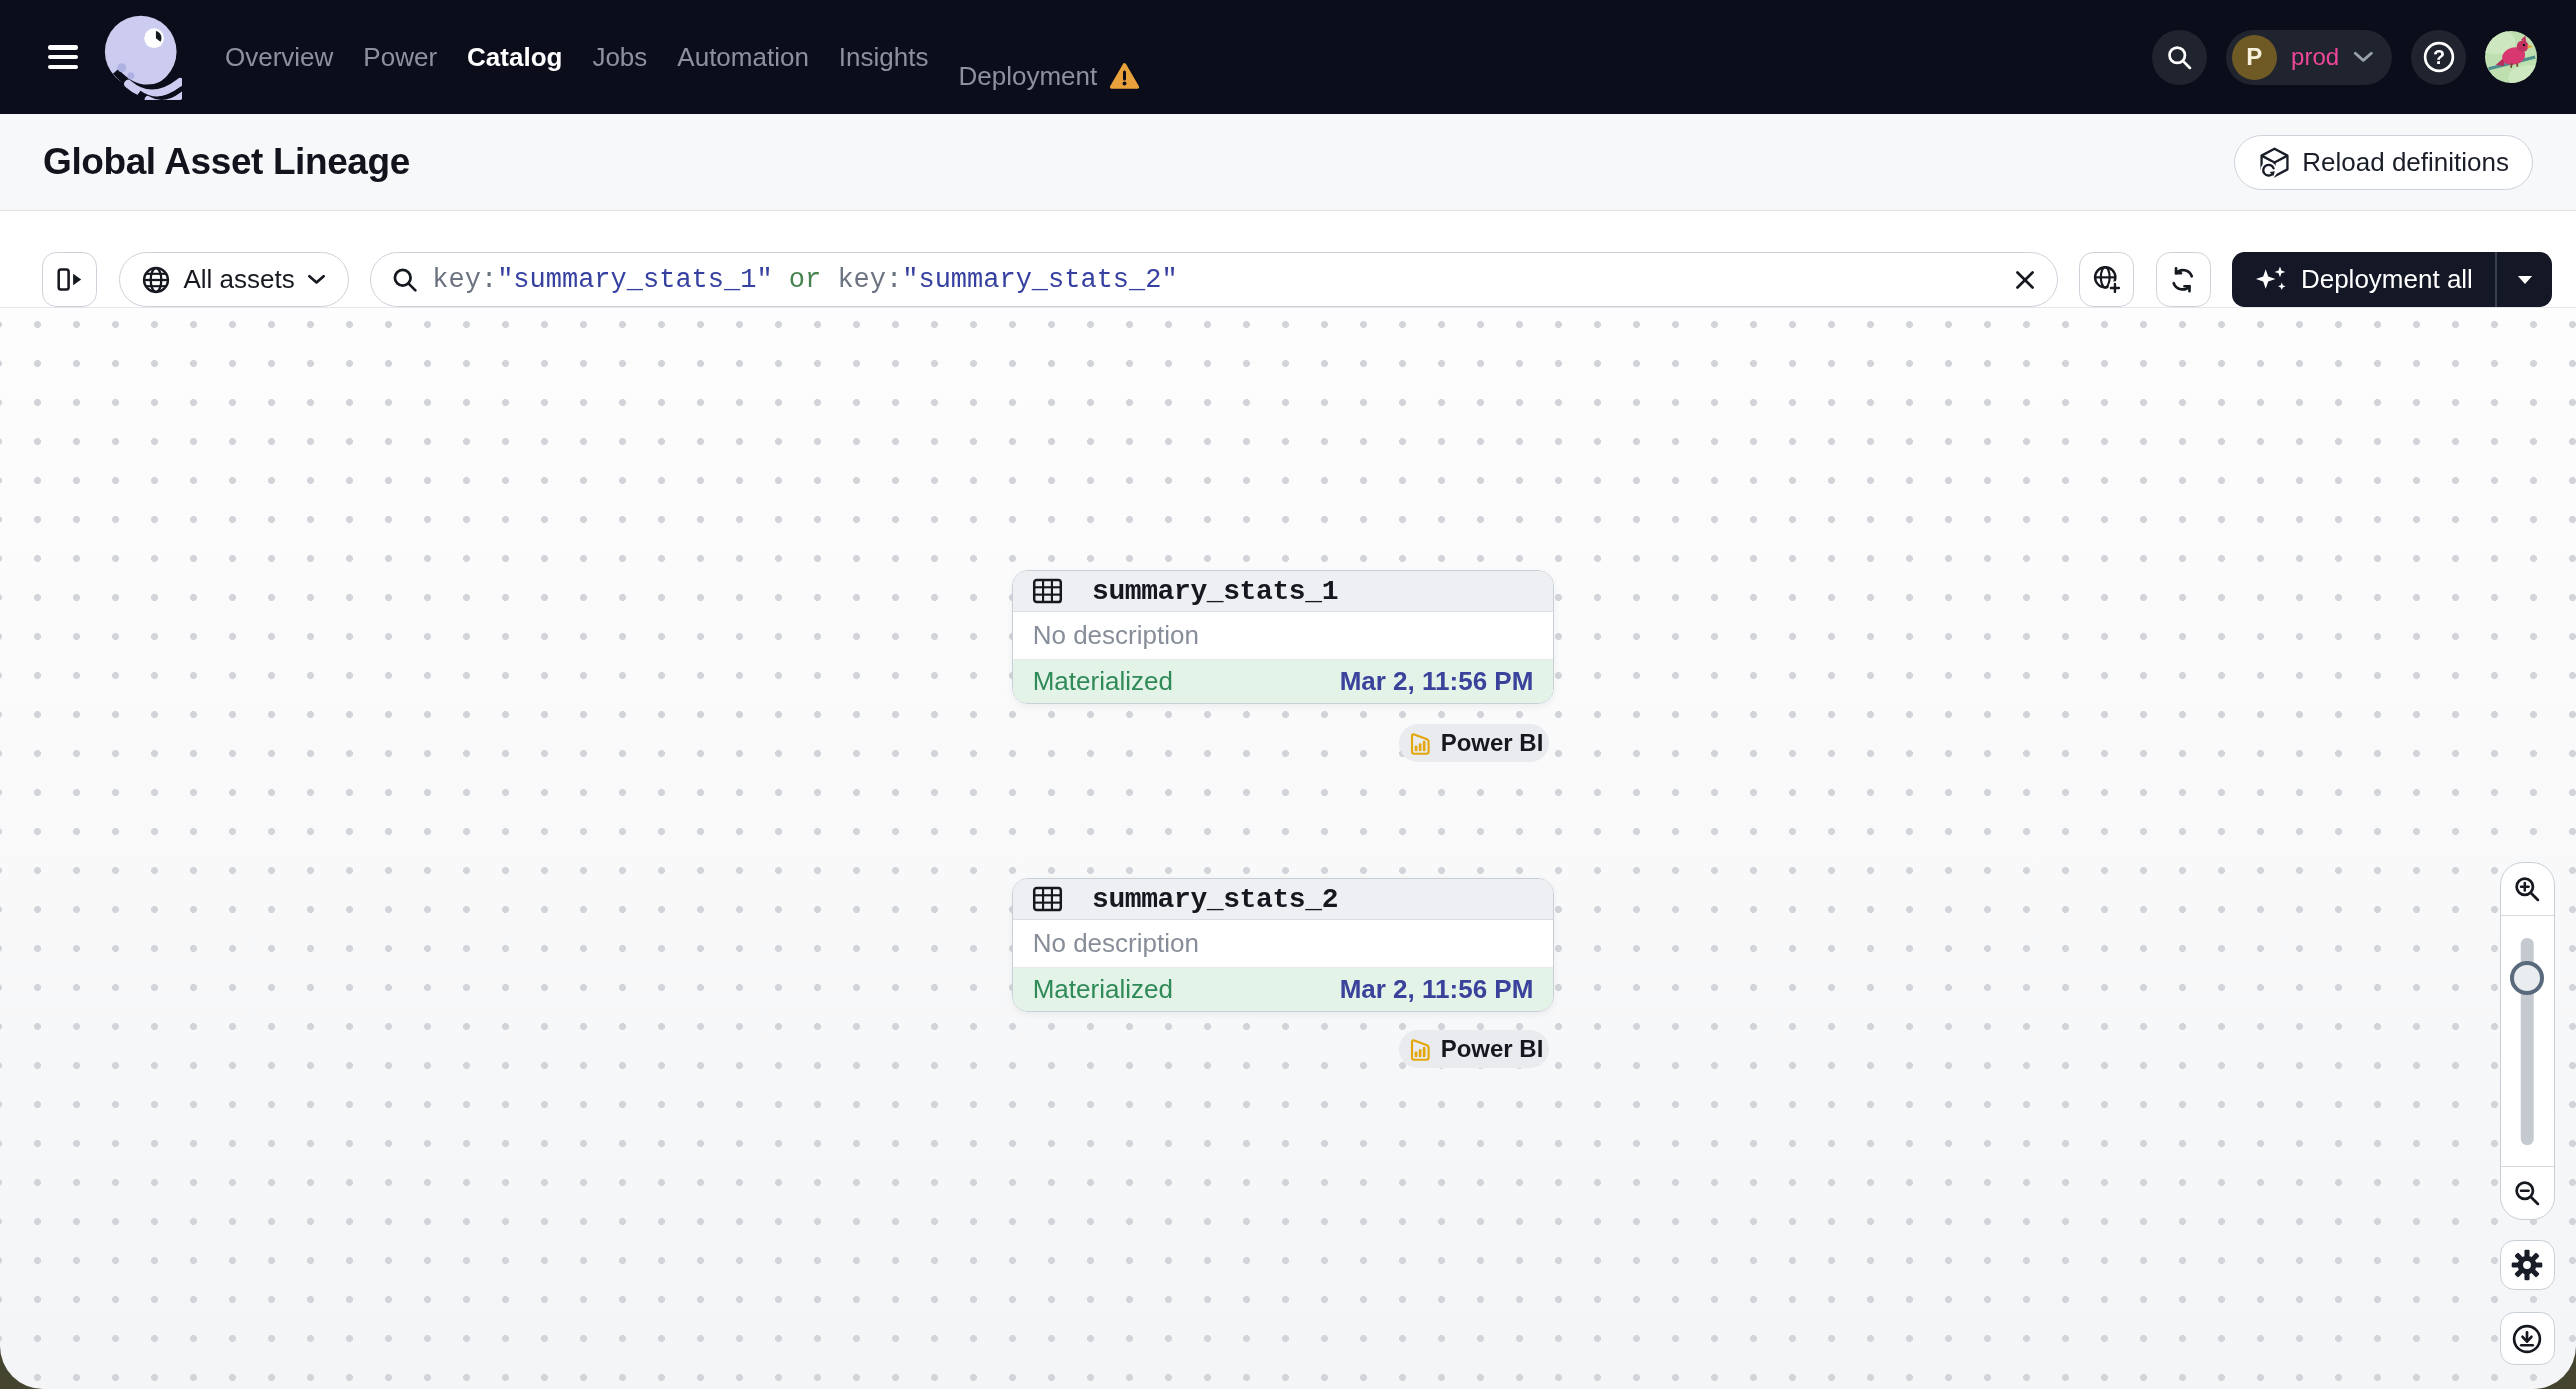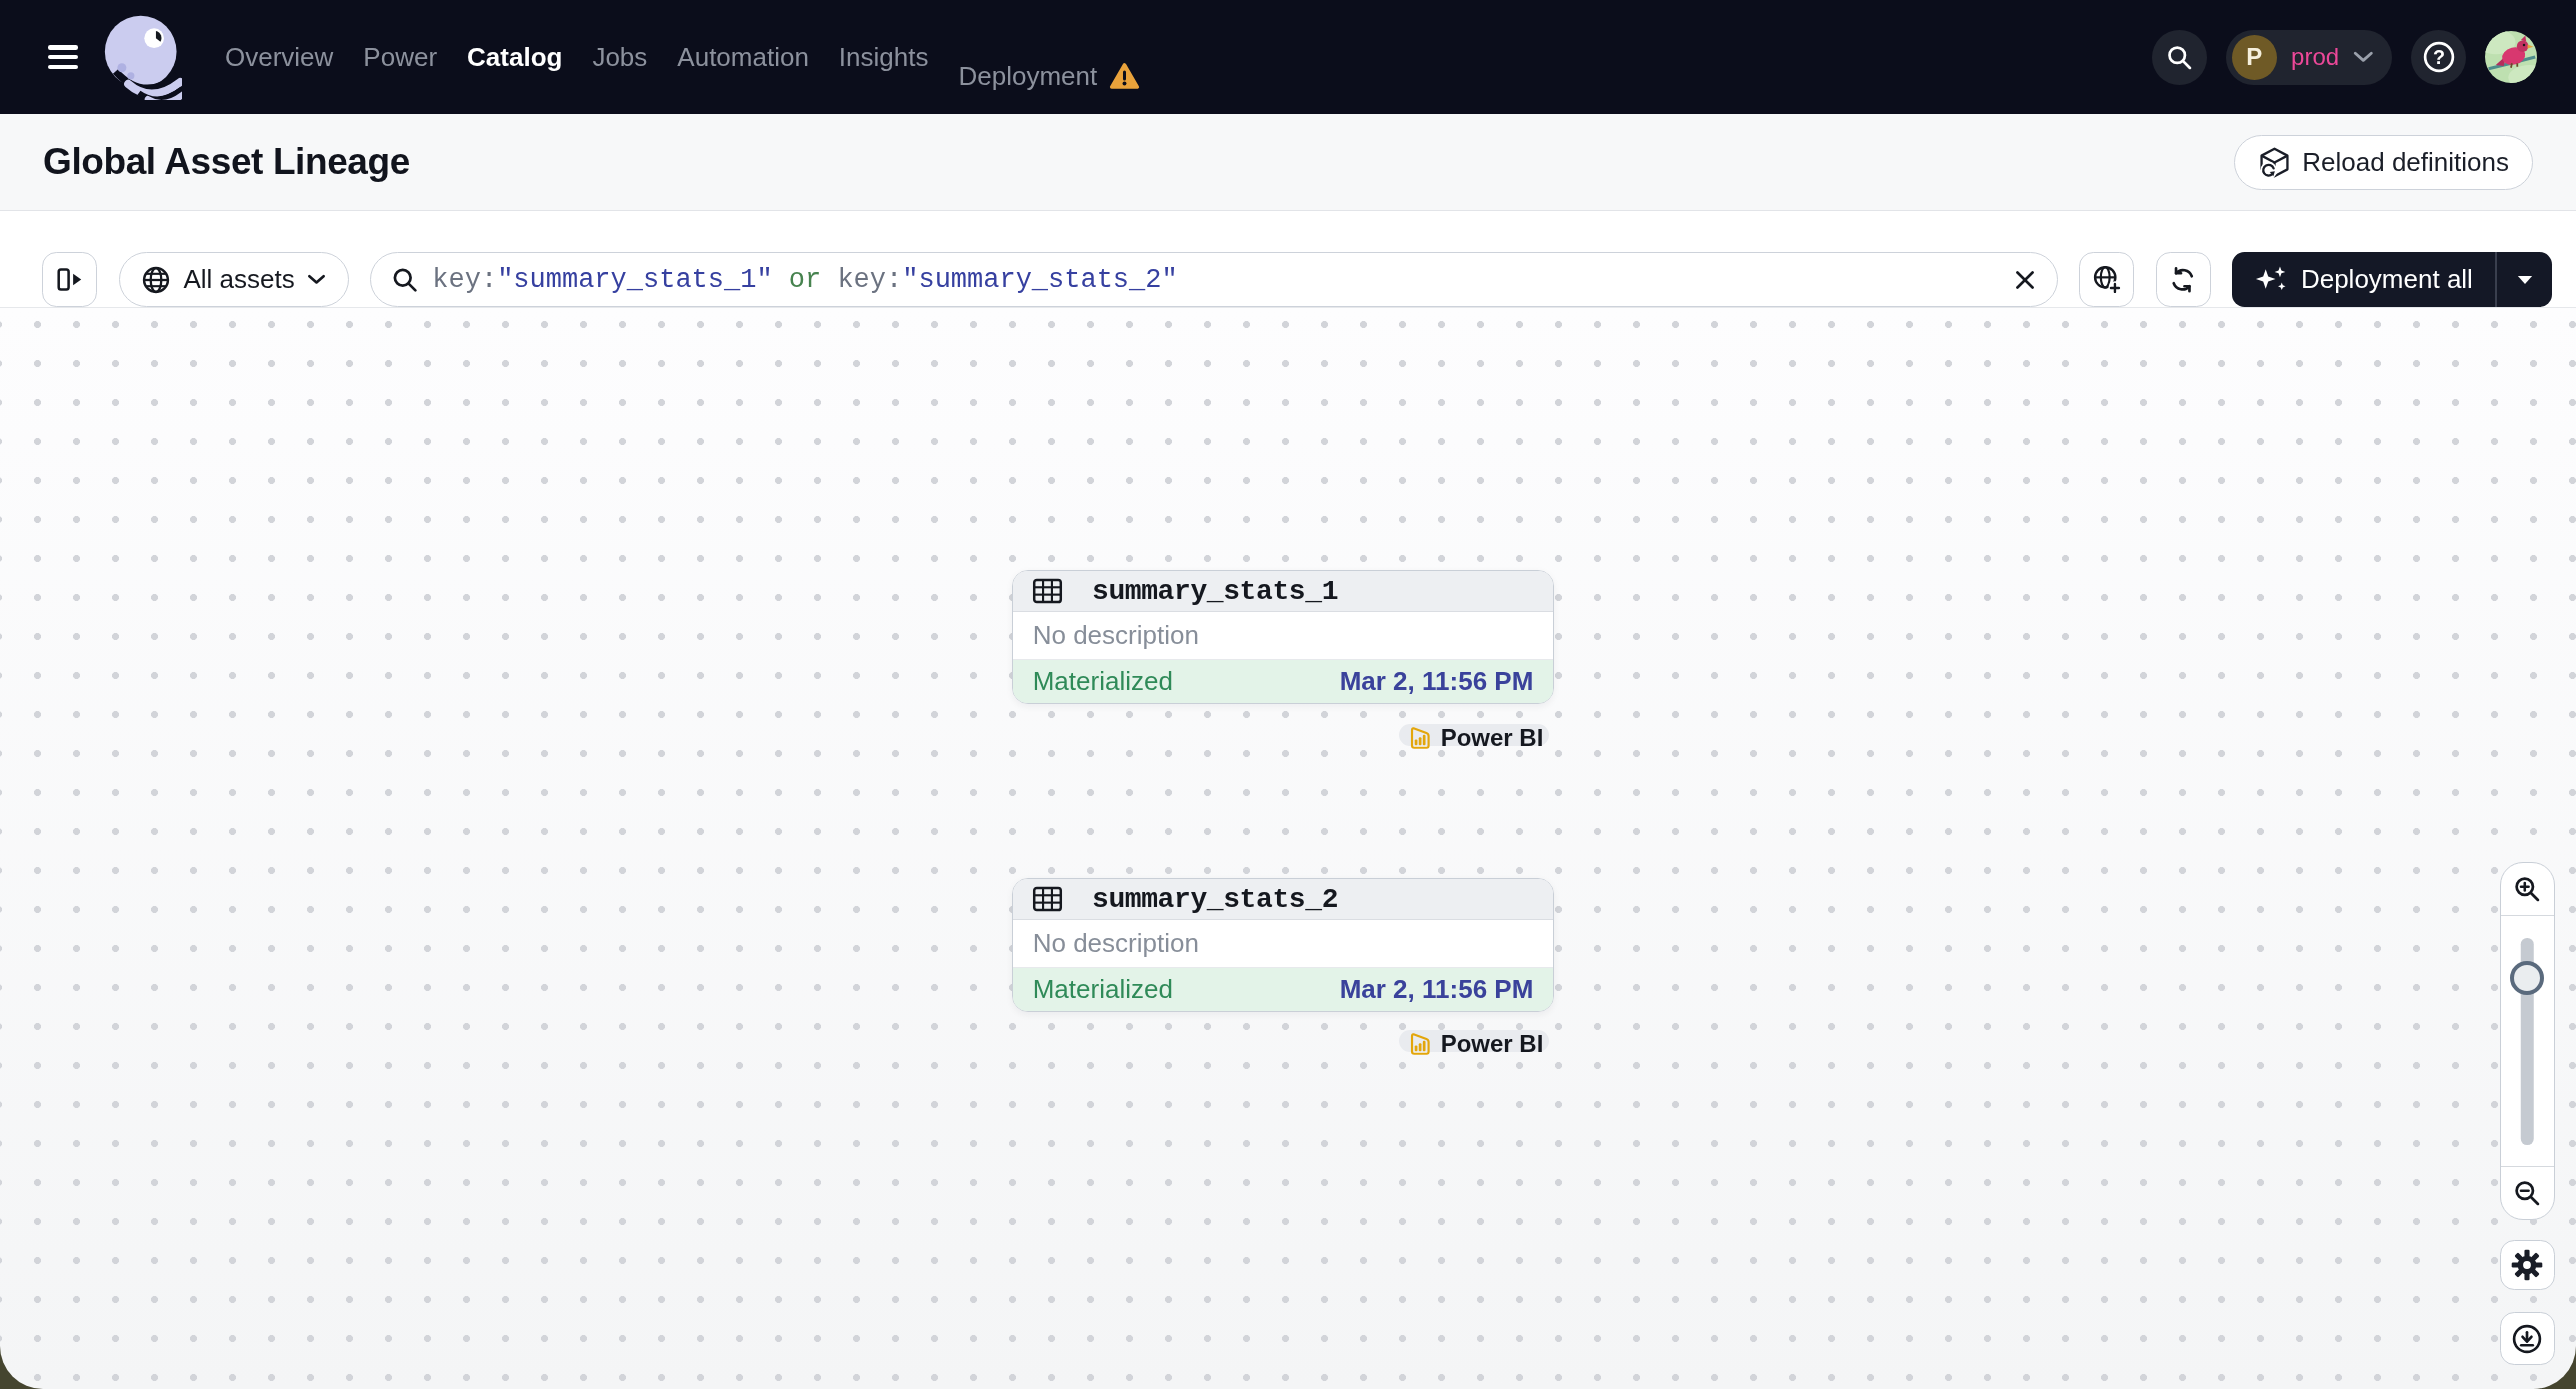--- a/index.html
+++ b/index.html
@@ -51,21 +51,21 @@
 
   .asset-node { position:absolute; width:542px; background:#FFFFFF; border:1.8px solid #C9CFD7; border-radius:16px; box-shadow:0 2.7px 7.2px rgba(20,25,40,0.05); cursor:pointer; }
   .node-1 { left:1012px; top:262px; } .node-2 { left:1012px; top:570px; }
   .node-header { height:41px; background:#EDEFF2; border-bottom:1.8px solid #DADDE2; border-radius:14.3px 14.3px 0 0; display:flex; align-items:center; gap:29px; padding:0 19px; }
   .node-name { font-family:"Liberation Mono", monospace; font-size:28px; font-weight:700; color:#15181F; letter-spacing:-0.4px; }
   .node-desc { height:48px; display:flex; align-items:center; padding:0 19.7px; border-bottom:1.8px solid #E7E9EC; color:#878E99; font-size:26px; }
   .node-status { height:43px; background:#E3F3E8; border-radius:0 0 14.3px 14.3px; display:flex; align-items:center; justify-content:space-between; padding:0 19.7px; font-size:26px; }
   .status-label { color:#2F8A58; }
   .status-time { color:#3A429B;font-weight:bold; }
 
-  .bi-tag { position:absolute; width:150px; height:22px; border-radius:19px; background:#E9EBEF; display:flex; justify-content:center; gap:9px; cursor:pointer; }
+  .bi-tag { position:absolute; width:150px; height:38px; border-radius:19px; background:#E9EBEF; display:flex; align-items:center; justify-content:center; gap:9px; cursor:pointer; }
   .bi-tag-1 { left:1399px; top:416px; } .bi-tag-2 { left:1399px; top:722px; }
   .bi-label { font-size:24px; font-weight:600; color:#15181F; white-space:nowrap; }
 
   
   .zoom-panel { position:absolute; right:21.5px; top:554px; width:55px; height:358px; background:#FFFFFF; border:1.8px solid #C9CFD7; border-radius:23px; display:flex; flex-direction:column; }
   .zp-btn { height:52px; display:flex; align-items:center; justify-content:center; cursor:pointer; }
   .zp-slider { flex:1; border-top:1.8px solid #D5D9DE; border-bottom:1.8px solid #D5D9DE; position:relative; }
   .zp-track { position:absolute; left:50%; transform:translateX(-50%); top:21.5px; bottom:21.5px; width:12.5px; border-radius:6.3px; background:#C5CAD1; }
   .zp-handle { position:absolute; left:50%; transform:translateX(-50%); top:45px; width:34px; height:34px; border-radius:50%; background:#EAEDEF; border:4.5px solid #5A6A7D; cursor:grab; }
   .panel-btn { position:absolute; right:21.5px; width:55px; border:1.8px solid #C9CFD7; border-radius:14.3px; background:#FFFFFF; display:flex; align-items:center; justify-content:center; cursor:pointer; }

